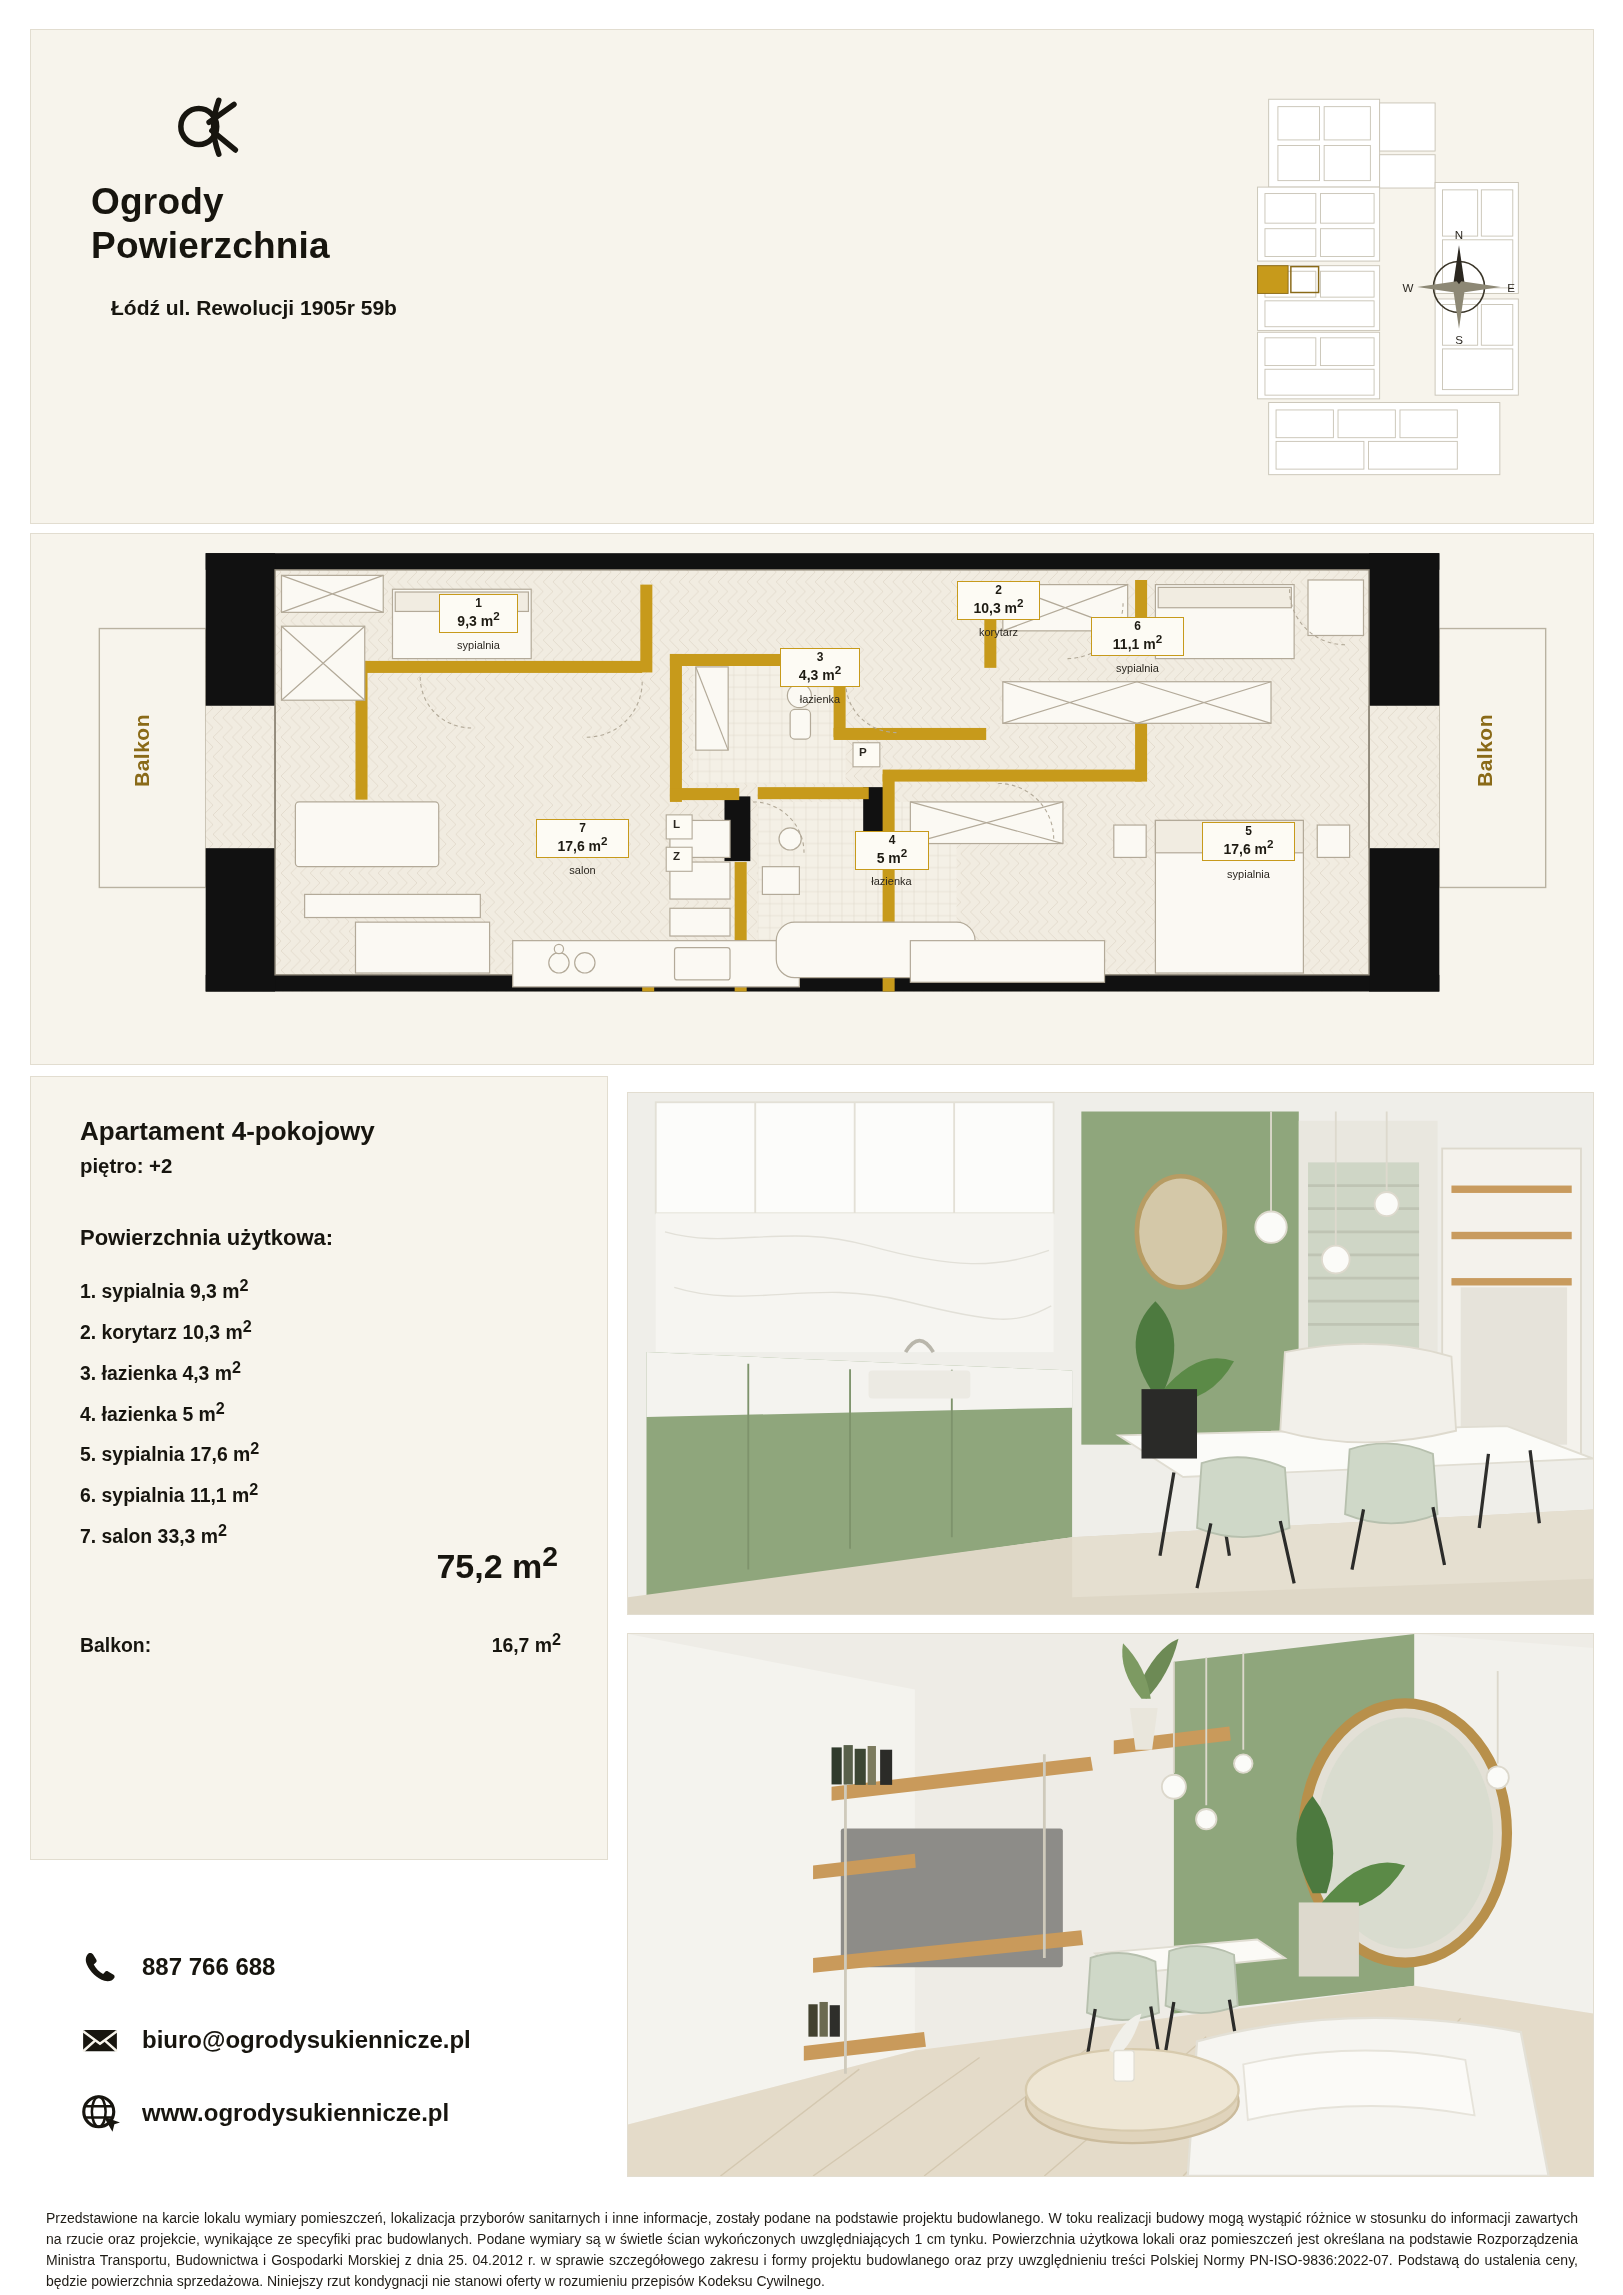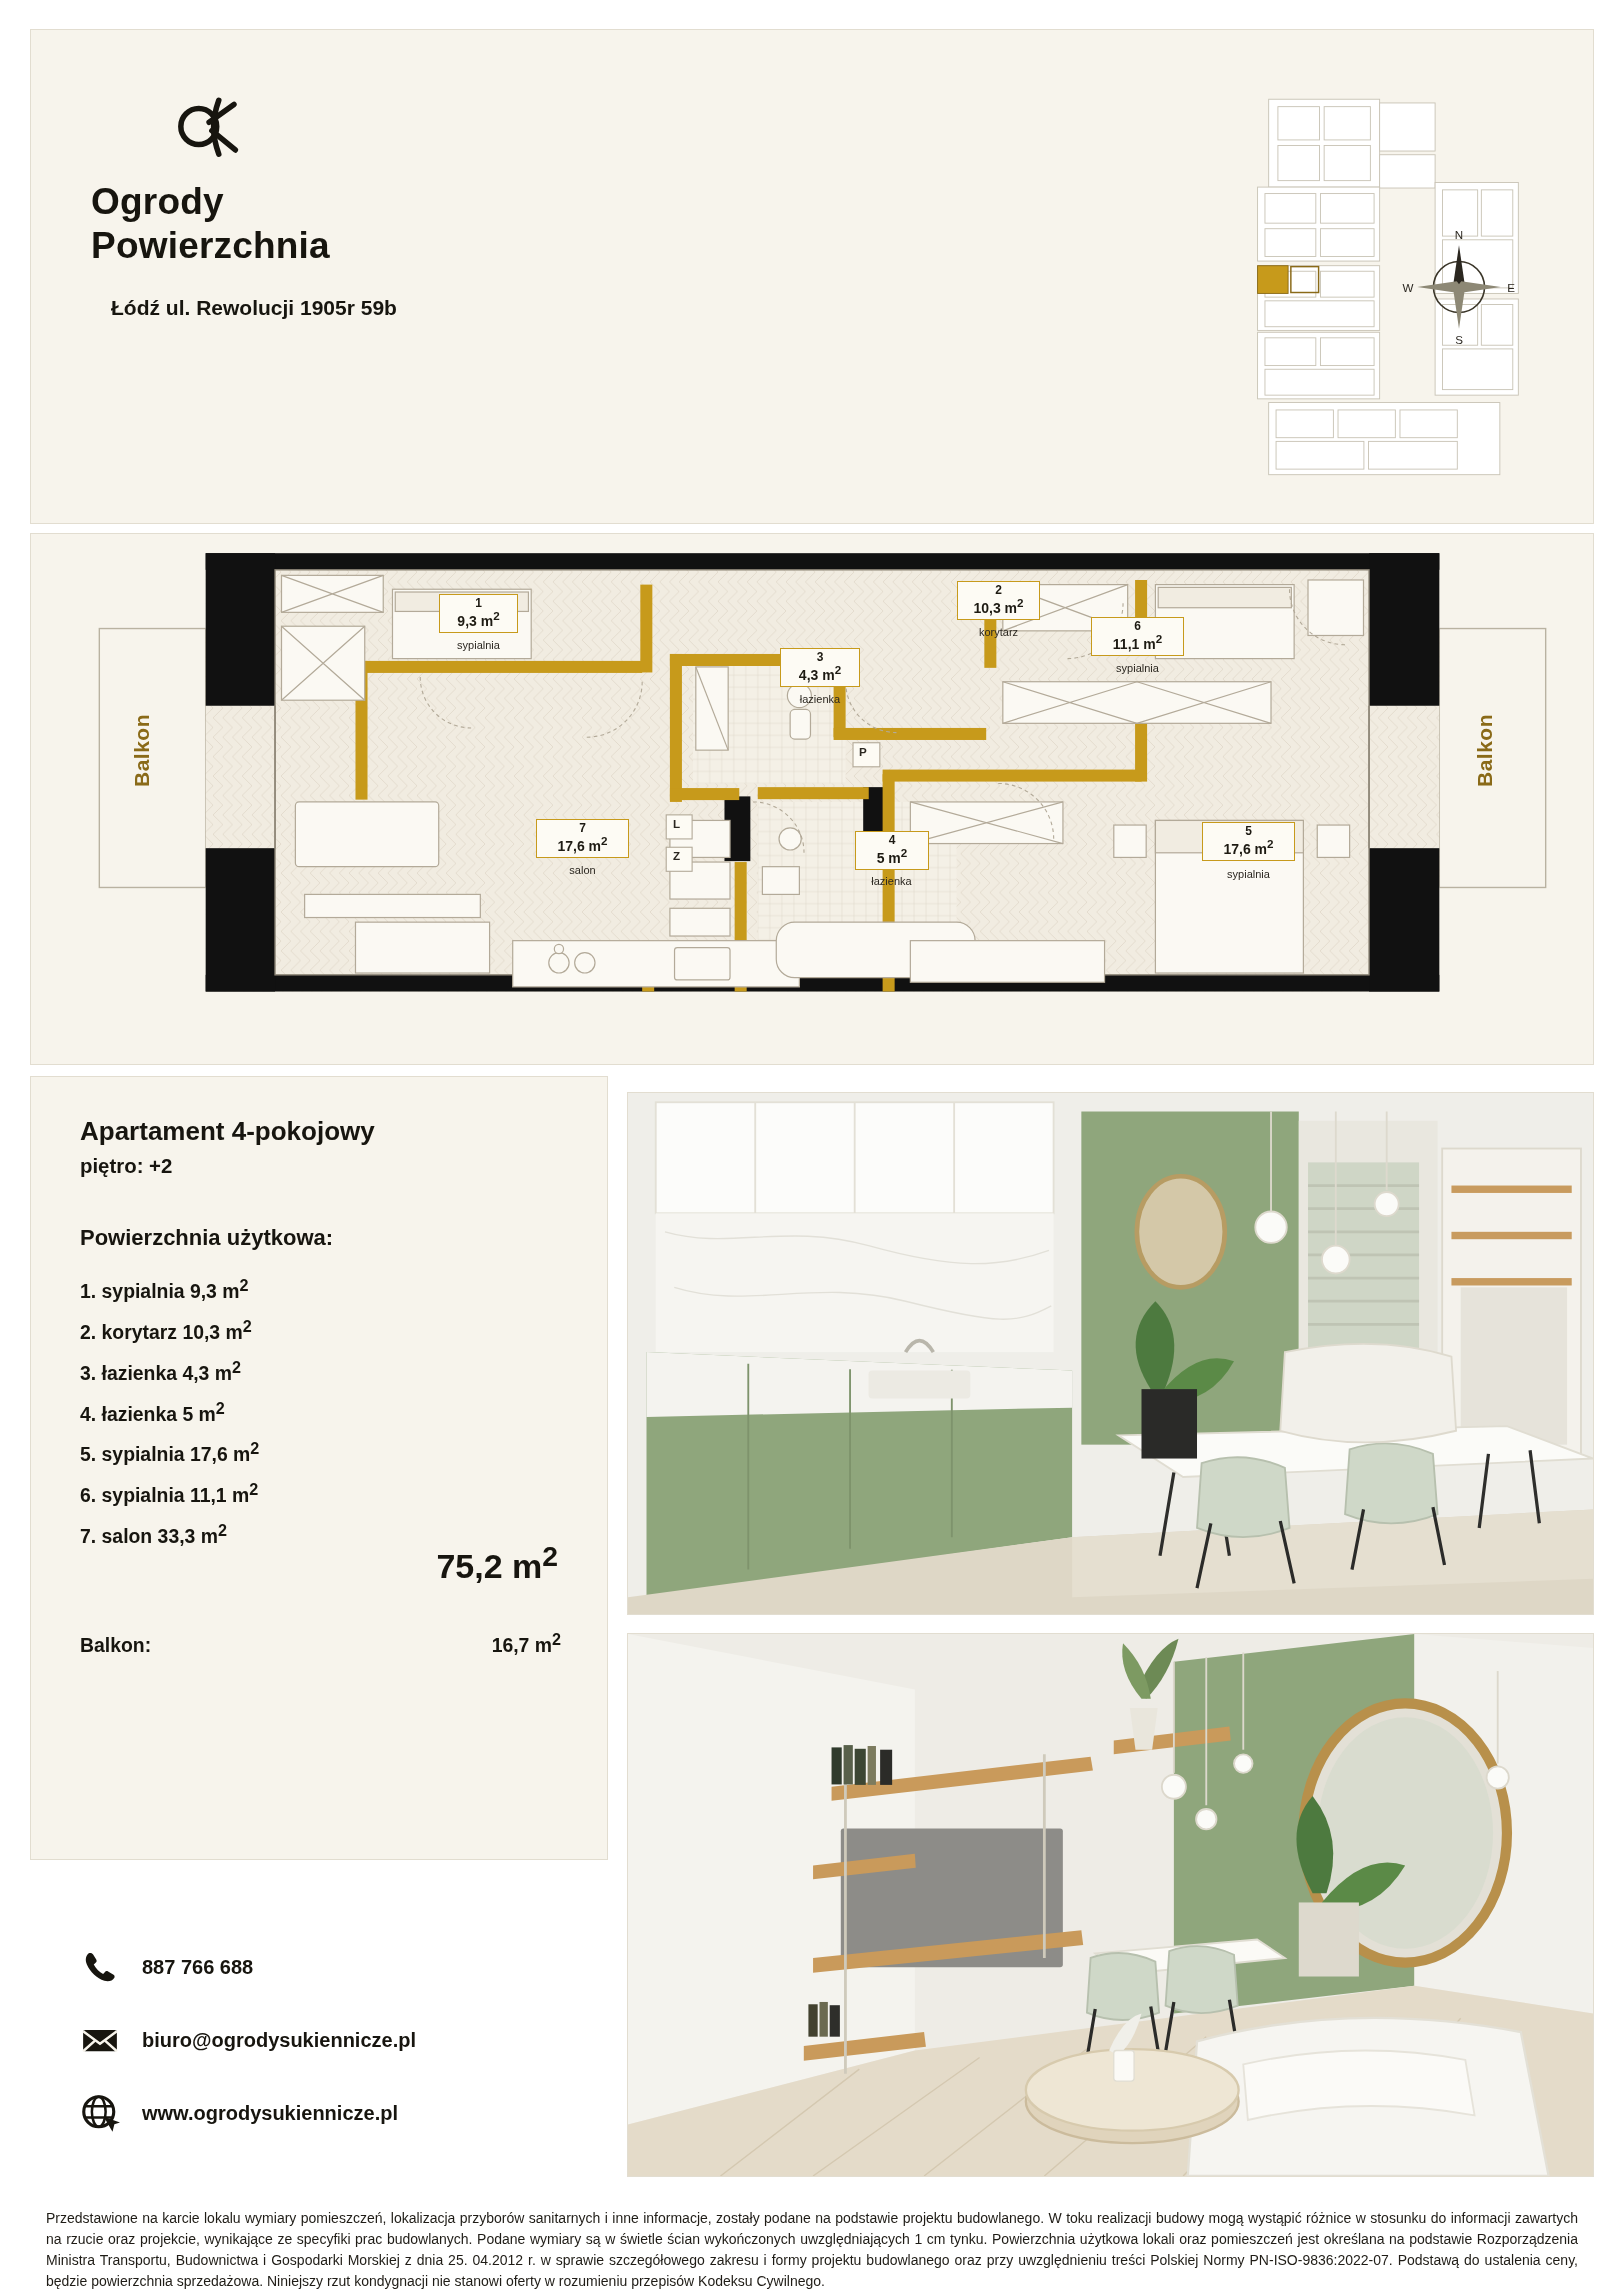--- a/index.html
+++ b/index.html
@@ -105,21 +105,21 @@
   }
   .balcony-row .lbl { font-size: 19.4px; font-weight: bold; color: #17150f; }
   .balcony-row .val { font-size: 19.4px; font-weight: bold; color: #17150f; }
 
   .contacts { position: absolute; left: 49px; top: 870px; }
   .contact {
     display: flex; align-items: center; gap: 22px;
     margin-bottom: 33px;
   }
   .contact .ico { width: 40px; height: 40px; display: flex; align-items: center; justify-content: center; }
-  .contact .txt { font-size: 20px; font-weight: bold; color: #17150f; }
+  .contact .txt { font-size: 24px; font-weight: bold; color: #17150f; }
 
   
   .render {
     position: absolute;
     border: 0.9px solid #e2ddd0;
     overflow: hidden;
   }
   .render-top { left: 627px; top: 1092px; width: 967px; height: 523px; }
   .render-bottom { left: 627px; top: 1633px; width: 967px; height: 544px; }
 

